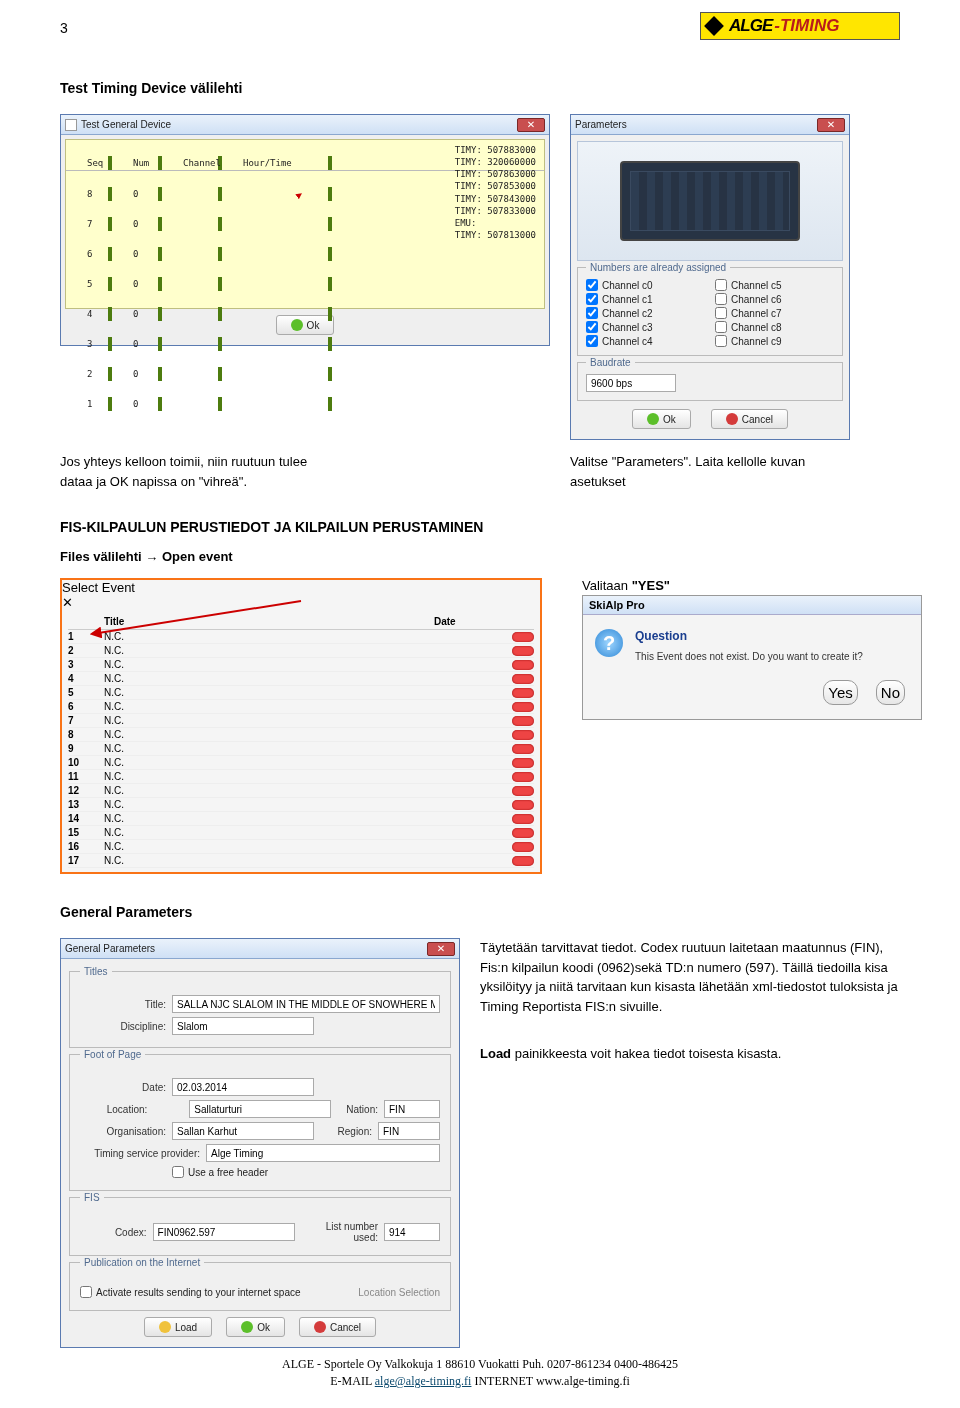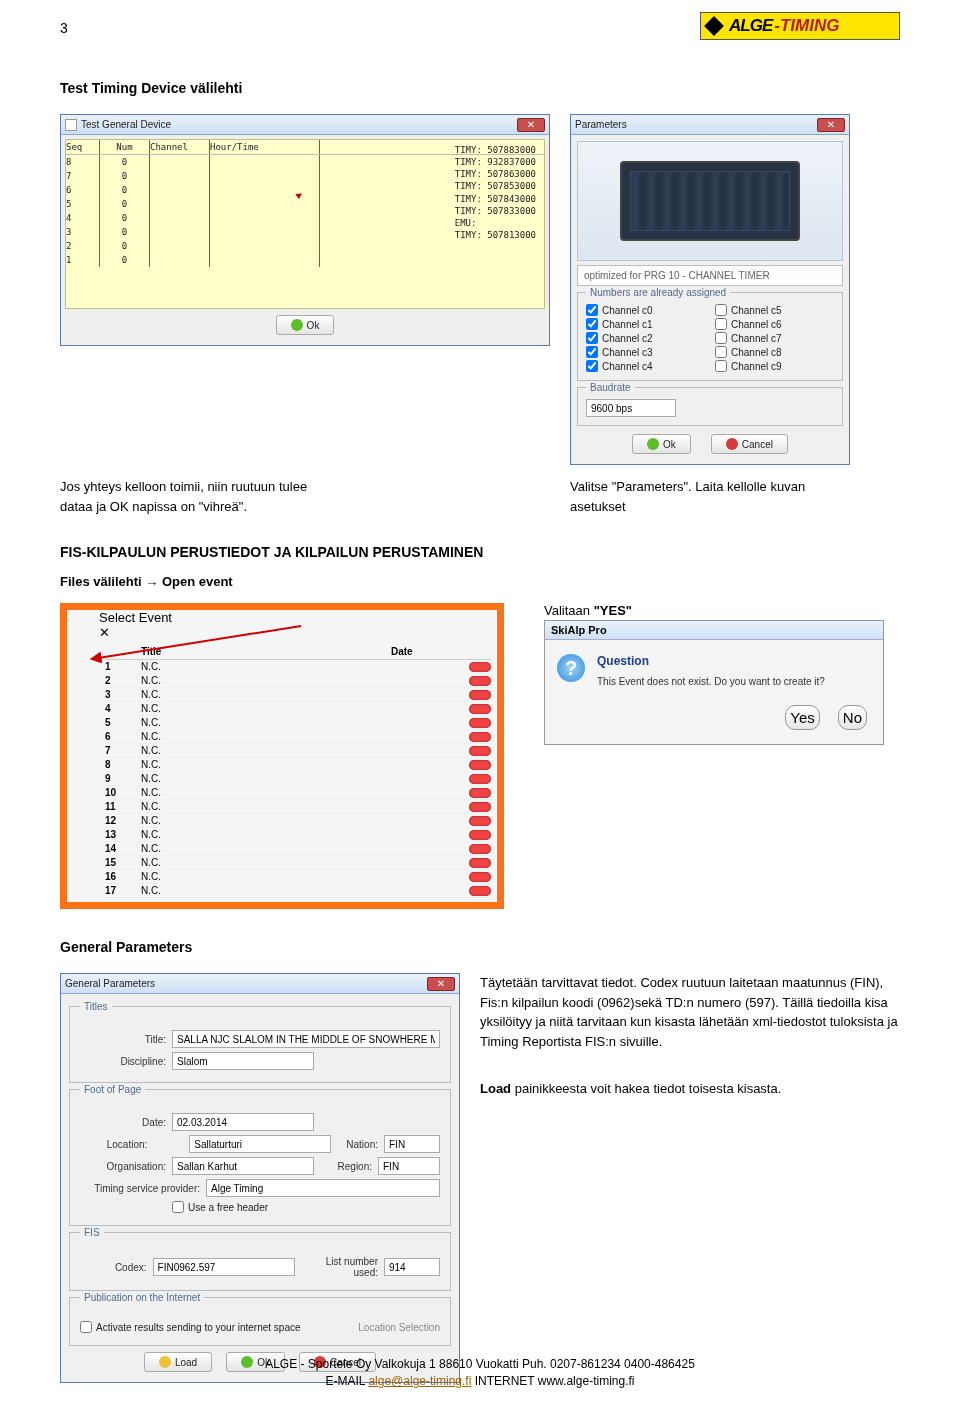--- a/index.html
+++ b/index.html
@@ -118,22 +118,23 @@
     position: relative;
     font-family: Consolas, monospace;
     font-size: 9px;
   }
   .ttd-head {
     display: flex;
     background: #ffffcc;
     border-bottom: 1px solid #bbb;
   }
   .ttd-head span, .ttd-row span {
-    padding: 2px 0;
-    border-right: 1px solid #4d7c0f;
+    padding: 2px 21px;
+    border-right: 4px solid #4d7c0f;
+    margin-top: 16px;
   }
   .c-seq { width: 34px; }
   .c-num { width: 50px; text-align: center; }
   .c-chan { width: 60px; }
   .c-ht { width: 110px; }
   .ttd-rows { }
   .ttd-row { display: flex; }
   .ttd-data-col {
     position: absolute;
     right: 8px; top: 4px;
@@ -221,21 +222,21 @@
   }
   .param-foot {
     display: flex; gap: 20px; justify-content: center; padding: 8px 0 4px;
   }
 
   
   .sect-head2 { font-weight: bold; font-size: 14px; margin-top: 30px;}
   .sub { margin-top: 14px; }
   .sub .bold { font-weight: bold; }
   .two { display: flex; gap: 40px; margin-top: 14px;}
-  .select-event { width: 444px; border: 7px solid #f97316; background: #f5f5f5; padding-left: 32px;}
+  .select-event { width: 482px; border: 2px solid #f97316; background: #f5f5f5;}
   .se-body { padding: 4px 6px;}
   .se-head { display:flex; font-weight:bold; font-size:10px; padding:2px 0; border-bottom:1px solid #ccc;}
   .se-head .h1 { width: 36px;}
   .se-head .h2 { flex:1;}
   .se-head .h3 { width: 100px;}
   .se-rows { }
   .se-row { display:flex; align-items:center; font-size:10px; padding:1px 0; border-bottom:1px solid #eee;}
   .se-row .c1 { width:36px; font-weight:bold;}
   .se-row .c2 { flex:1;}
   .se-row .c3 { width:100px; display:flex; justify-content:flex-end;}
@@ -272,22 +273,23 @@
   .bold { font-weight:bold; }
 
   
   .page-footer {
     position:absolute;
     bottom:18px;
     left:60px; right:60px;
     text-align:center;
     font-size:12px;
     line-height:1.4;
-  }
-  .page-footer a { color:#a16207; text-decoration:underline; }
+    font-family:Liberation Serif, serif;
+  }
+  .page-footer a { color:#0c4a6e; text-decoration:underline; }
 </style>
 </head>
 <body>
 
 <div class="page">
   <div class="page-num">3</div>
   <div class="logo-bar">
     <div class="diamond"></div>
     <span class="brand1">ALGE</span>
     <span class="brand2">-TIMING</span>
@@ -356,21 +358,21 @@
               </div>
               <div class="ttd-row">
                 <span class="c-seq">1</span>
                 <span class="c-num">0</span>
                 <span class="c-chan"></span>
                 <span class="c-ht"></span>
               </div>
             </div>
           <div class="ttd-data-col" id="ttd-data">
               <div>TIMY:  507883000</div>
-              <div>TIMY:  932837000</div>
+              <div>TIMY:  320060000</div>
               <div>TIMY:  507863000</div>
               <div>TIMY:  507853000</div>
               <div>TIMY:  507843000</div>
               <div>TIMY:  507833000</div>
               <div>EMU:</div>
               <div>TIMY:  507813000</div>
             </div>
           <svg class="ttd-arrow" viewBox="0 0 100 70">
             <defs>
                 <marker id="ah1" viewBox="0 0 10 10" refX="8" refY="5" markerWidth="6" markerHeight="6" orient="auto">
@@ -391,21 +393,20 @@
 
     <div class="win param-win">
       <div class="titlebar">
         <div class="ttext">Parameters</div>
         <div class="close">✕</div>
       </div>
       <div class="param-body">
         <div class="param-img">
           <div class="device-mock"></div>
         </div>
-        <div class="optim-bar">optimized for PRG 10 - CHANNEL TIMER</div>
 
         <div class="fieldset">
           <span class="legend">Numbers are already assigned</span>
           <div class="chan-grid" id="chan-grid">
               <label class="chk">
                 <input type="checkbox" checked="" style="">
                 <span>Channel c0</span>
               </label>
               <label class="chk">
                 <input type="checkbox" style="">

